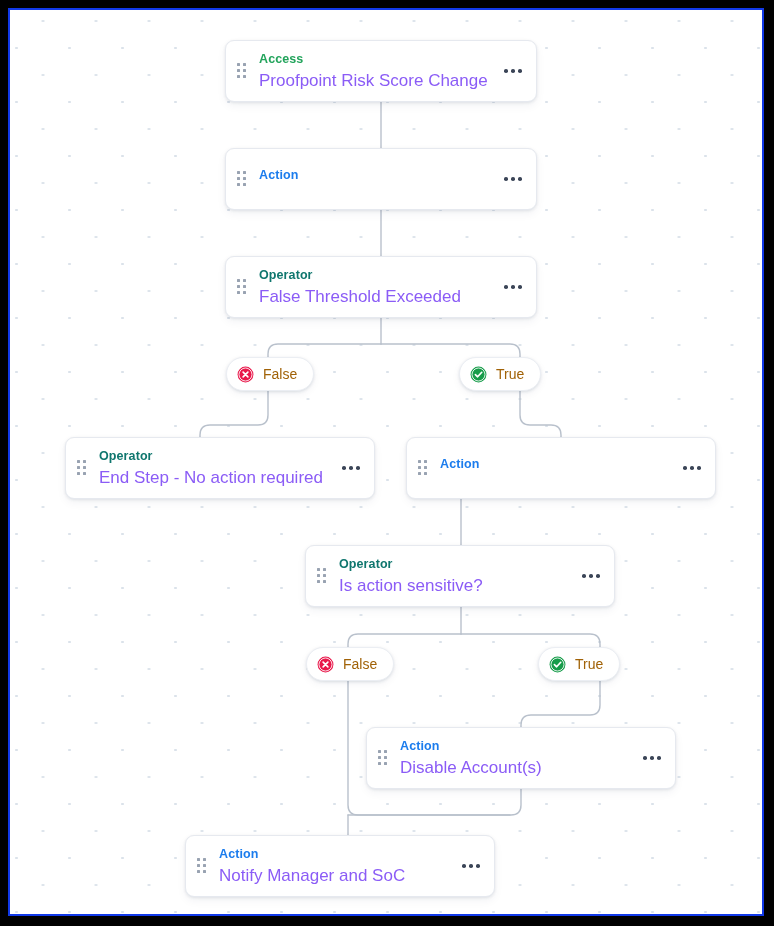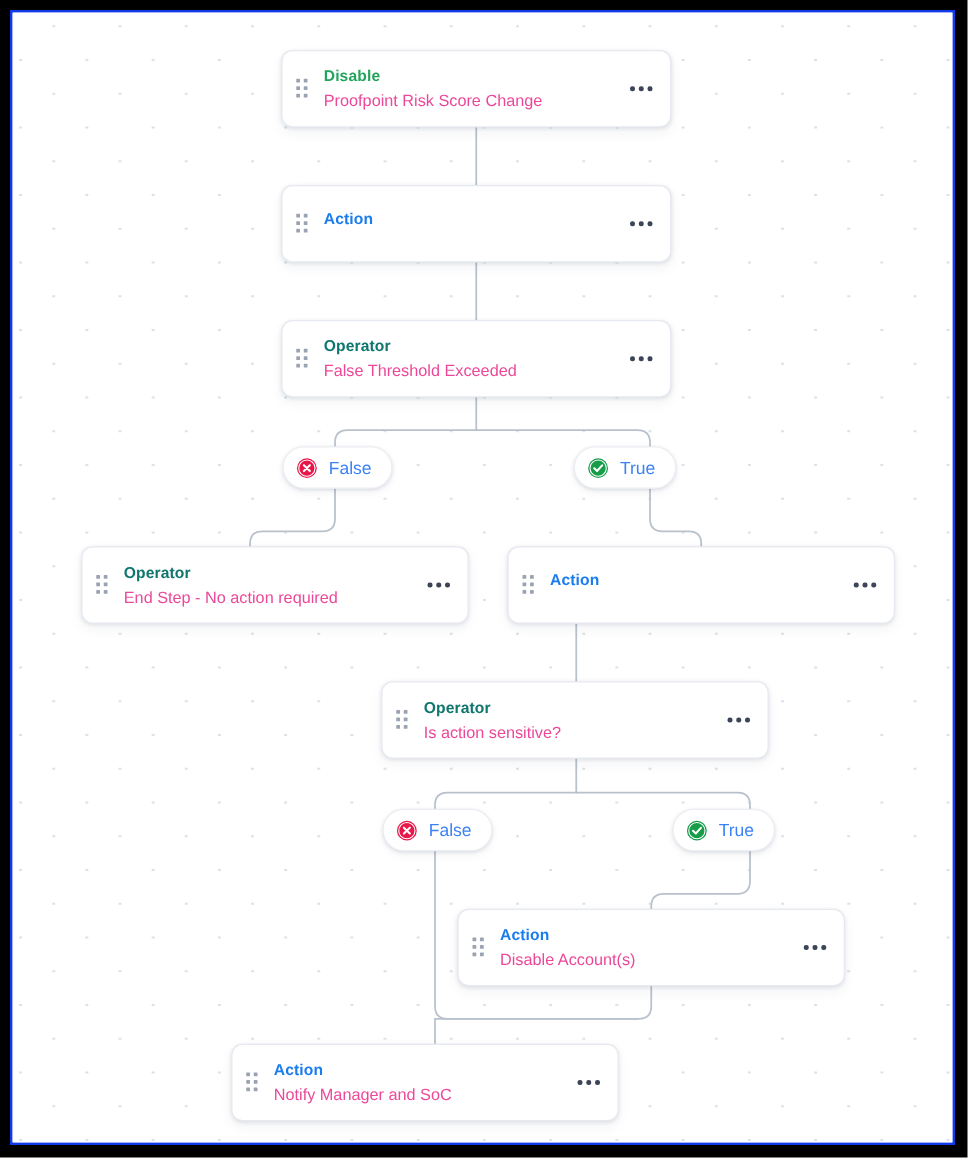--- a/index.html
+++ b/index.html
@@ -64,22 +64,22 @@
     font-size:12.5px;
     font-weight:600;
     letter-spacing:.1px;
     margin-bottom:7px;
     display:block;
   }
   .t-trigger{color:#23a45c;}
   .t-action{color:#1b7ced;}
   .t-operator{color:#0f766e;}
   .nlabel{
-    font-size:13px;
-    color:#ec4899;
+    font-size:17px;
+    color:#8b5cf6;
     display:block;
     white-space:nowrap;
   }
   .dots{
     flex:0 0 auto;
     width:30px;
     margin-right:8px;
     display:flex;
     justify-content:center;
     gap:3.5px;
@@ -92,21 +92,21 @@
     border:1px solid #ebeef3;
     border-radius:17px;
     box-shadow:0 1px 3px rgba(25,40,70,.12),0 3px 8px rgba(25,40,70,.05);
     box-sizing:border-box;
     display:flex;
     align-items:center;
     padding:0 16px 0 9px;
     gap:8px;
   }
   .pill .plabel{font-size:14px;color:#3e4busy;}
-  .pill .plabel{color:#3b82f6;}
+  .pill .plabel{color:#a16207;}
   .badge{flex:0 0 auto;width:19px;height:19px;display:block;}
 </style>
 </head>
 <body>
 
 <div id="frame">
   <div id="canvas">
 
     <svg id="edges" viewBox="0 0 756 908" xmlns="http://www.w3.org/2000/svg">
         <path d="M371,92 L371,138" fill="none" stroke="#b9c1cc" stroke-width="1.4" stroke-linecap="round"></path>
@@ -130,21 +130,21 @@
         <div class="node" style="left: 215px; top: 30px; width: 312px; height: 62px;">
           <span class="grip">
             <i></i>
             <i></i>
             <i></i>
             <i></i>
             <i></i>
             <i></i>
           </span>
           <div class="ntext">
-            <span class="ntype t-trigger">Disable</span>
+            <span class="ntype t-trigger">Access</span>
             <span class="nlabel">Proofpoint Risk Score Change</span>
           </div>
           <span class="dots">
             <i></i>
             <i></i>
             <i></i>
           </span>
         </div>
         <div class="node" style="left: 215px; top: 138px; width: 312px; height: 62px;">
           <span class="grip">

